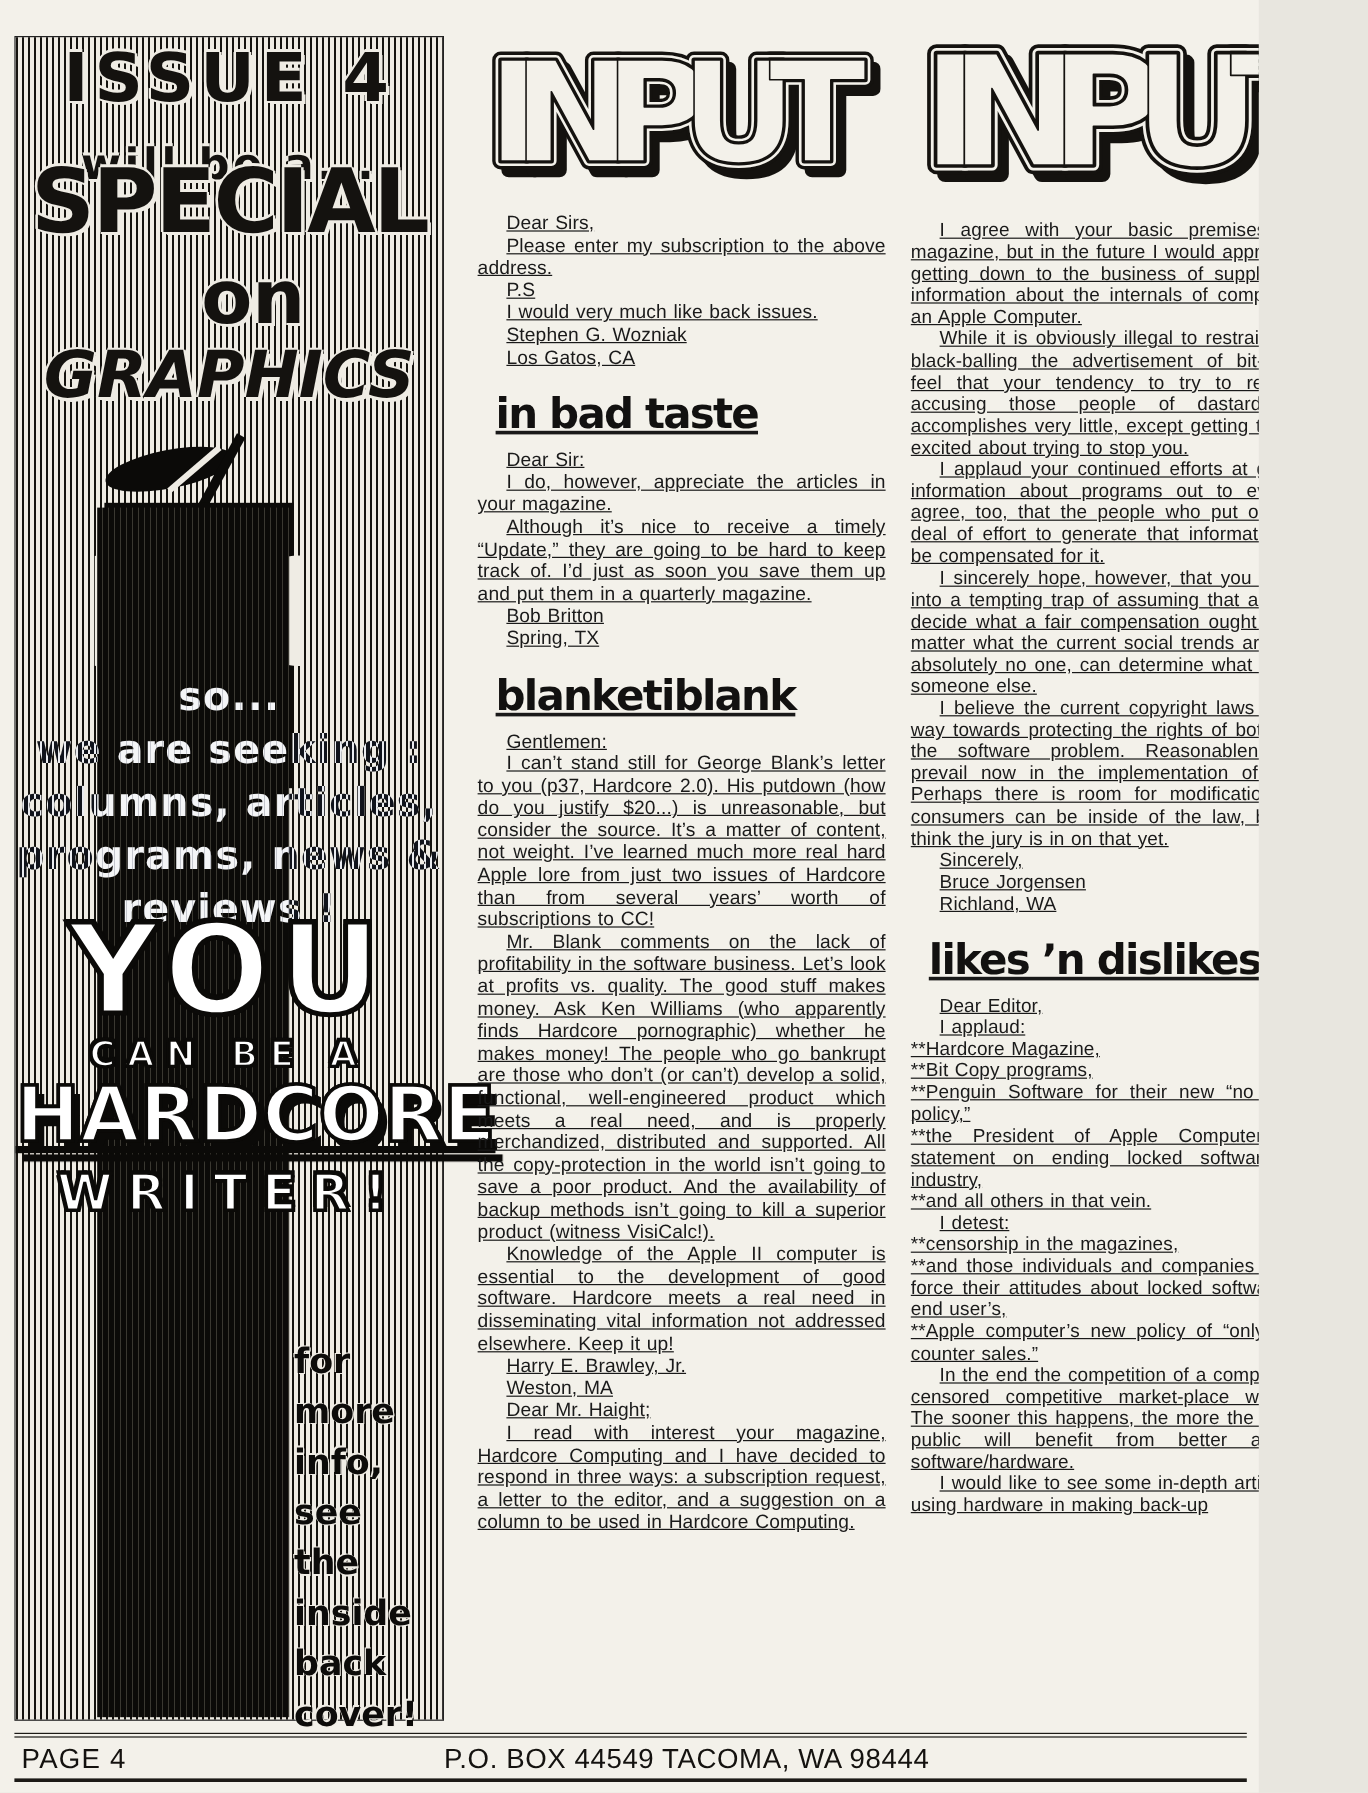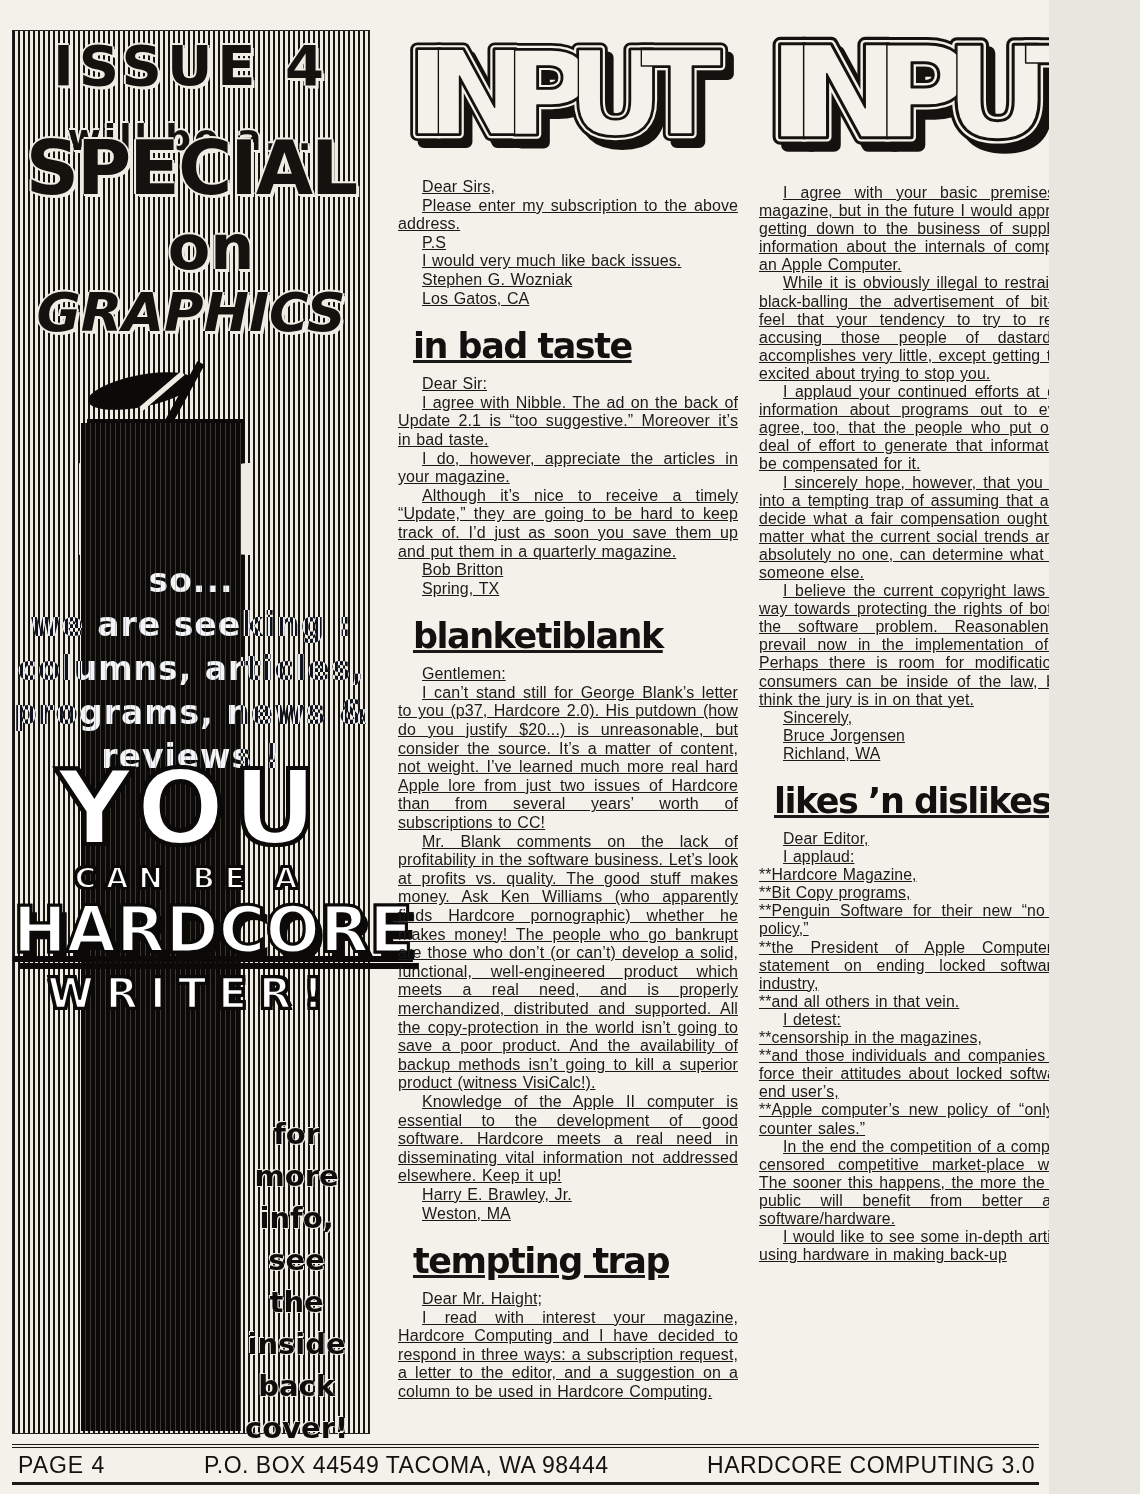--- a/index.html
+++ b/index.html
@@ -25,21 +25,21 @@
   .sb-seek{position:absolute;left:0;top:528px;width:100%;}
   .seek-line{width:100%;text-align:center;font-family:"DejaVu Sans",sans-serif;font-weight:bold;
     font-size:33px;line-height:44px;color:#ffffff;mix-blend-mode:difference;letter-spacing:1px;white-space:nowrap;}
   .outlined{color:#fff;-webkit-text-stroke:3px #0b0a08;
     text-shadow:2px 2px 0 #0b0a08,-2px 2px 0 #0b0a08,2px -2px 0 #0b0a08,-2px -2px 0 #0b0a08;}
   .sb-you     {top:716px;font-size:104px;letter-spacing:8px;-webkit-text-stroke:4px #0b0a08;}
   .sb-canbea  {top:830px;font-size:29px;letter-spacing:10px;-webkit-text-stroke:2px #0b0a08;}
   .sb-hardcore{top:862px;font-size:64px;letter-spacing:0px;-webkit-text-stroke:3px #0b0a08;
     text-shadow:6px 7px 0 #0b0a08;text-decoration:underline;}
   .sb-writer  {top:938px;font-size:42px;letter-spacing:12px;-webkit-text-stroke:2.5px #0b0a08;}
-  .sb-info{position:absolute;left:232px;top:1082px;text-align:center;}
+  .sb-info{position:absolute;left:232px;top:1082px;text-align:left;}
   .info-line{font-family:"DejaVu Sans",sans-serif;font-weight:bold;font-size:29px;line-height:42px;
     color:#0d0c0a;text-shadow:1px 1px 0 #efece4,-1px -1px 0 #efece4;}
 
   
   .col{position:absolute;text-decoration:underline;}
   #col-mid  {left:394px;top:28px;width:346px;height:1396px;overflow:hidden;}
   #col-right{left:755px;top:20px;width:372px;height:1408px;overflow:hidden;}
   .input-logo{display:block;}
   #col-mid .input-logo{width:340px;height:136px;}
   #col-right .input-logo{width:372px;height:150px;}
@@ -120,33 +120,31 @@
     </svg>
     <div class="letters">
         <p class="para">Dear Sirs,</p>
         <p class="para">Please enter my subscription to the above address.</p>
         <p class="para">P.S</p>
         <p class="para">I would very much like back issues.</p>
         <p class="para">Stephen G. Wozniak</p>
         <p class="para">Los Gatos, CA</p>
         <div class="letter-heading">in bad taste</div>
         <p class="para">Dear Sir:</p>
-        <p class="para">I agree with Nibble. The ad on the back of Update 2.1 is “too suggestive.” Moreover it’s in bad taste.</p>
         <p class="para">I do, however, appreciate the articles in your magazine.</p>
         <p class="para">Although it’s nice to receive a timely “Update,” they are going to be hard to keep track of. I’d just as soon you save them up and put them in a quarterly magazine.</p>
         <p class="para">Bob Britton</p>
         <p class="para">Spring, TX</p>
         <div class="letter-heading">blanketiblank</div>
         <p class="para">Gentlemen:</p>
         <p class="para">I can’t stand still for George Blank’s letter to you (p37, Hardcore 2.0). His putdown (how do you justify $20...) is unreasonable, but consider the source. It’s a matter of content, not weight. I’ve learned much more real hard Apple lore from just two issues of Hardcore than from several years’ worth of subscriptions to CC!</p>
         <p class="para">Mr. Blank comments on the lack of profitability in the software business. Let’s look at profits vs. quality. The good stuff makes money. Ask Ken Williams (who apparently finds Hardcore pornographic) whether he makes money! The people who go bankrupt are those who don’t (or can’t) develop a solid, functional, well-engineered product which meets a real need, and is properly merchandized, distributed and supported. All the copy-protection in the world isn’t going to save a poor product. And the availability of backup methods isn’t going to kill a superior product (witness VisiCalc!).</p>
         <p class="para">Knowledge of the Apple II computer is essential to the development of good software. Hardcore meets a real need in disseminating vital information not addressed elsewhere. Keep it up!</p>
         <p class="para">Harry E. Brawley, Jr.</p>
         <p class="para">Weston, MA</p>
-        <div class="letter-heading">tempting trap</div>
         <p class="para">Dear Mr. Haight;</p>
         <p class="para">I read with interest your magazine, Hardcore Computing and I have decided to respond in three ways: a subscription request, a letter to the editor, and a suggestion on a column to be used in Hardcore Computing.</p>
       </div>
   </div>
 
   <div class="col" id="col-right">
     <svg class="input-logo" viewBox="0 0 356 146" preserveAspectRatio="none">
       <g font-size="124" font-weight="bold" font-family="'DejaVu Sans', sans-serif" text-anchor="middle" lengthAdjust="spacingAndGlyphs" stroke-linejoin="round">
         <text x="178" y="114" textLength="330" transform="translate(7,8)" fill="#14120f" stroke="#14120f" stroke-width="13">INPUT</text>
         <text x="178" y="114" textLength="330" fill="#f3f1ea" stroke="#14120f" stroke-width="15">INPUT</text>
@@ -177,16 +175,15 @@
         <p class="para bullet">**and those individuals and companies that try to force their attitudes about locked software on the end user’s,</p>
         <p class="para bullet">**Apple computer’s new policy of “only over the counter sales.”</p>
         <p class="para">In the end the competition of a completely non-censored competitive market-place will prevail. The sooner this happens, the more the computing public will benefit from better and more software/hardware.</p>
         <p class="para">I would like to see some in-depth articles about using hardware in making back-up</p>
       </div>
   </div>
 
   <div class="footer">
     <div class="f-left">PAGE 4</div>
     <div class="f-center">P.O. BOX 44549 TACOMA, WA 98444</div>
-    <div class="f-right">HARDCORE COMPUTING 3.0</div>
   </div>
 
 </div>
 
 </body></html>

